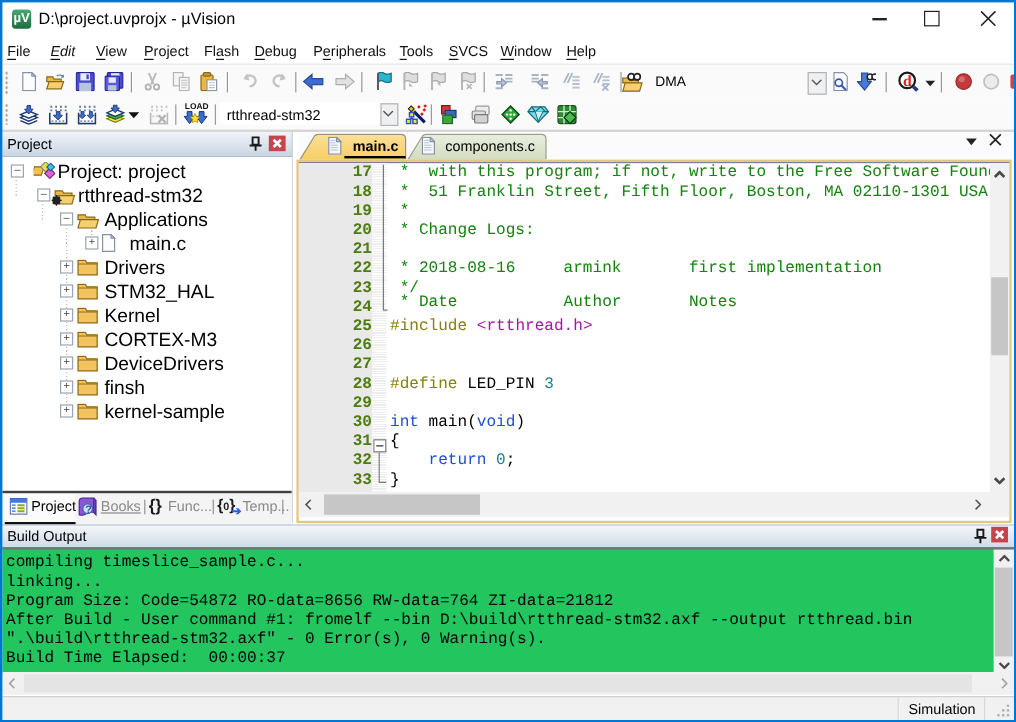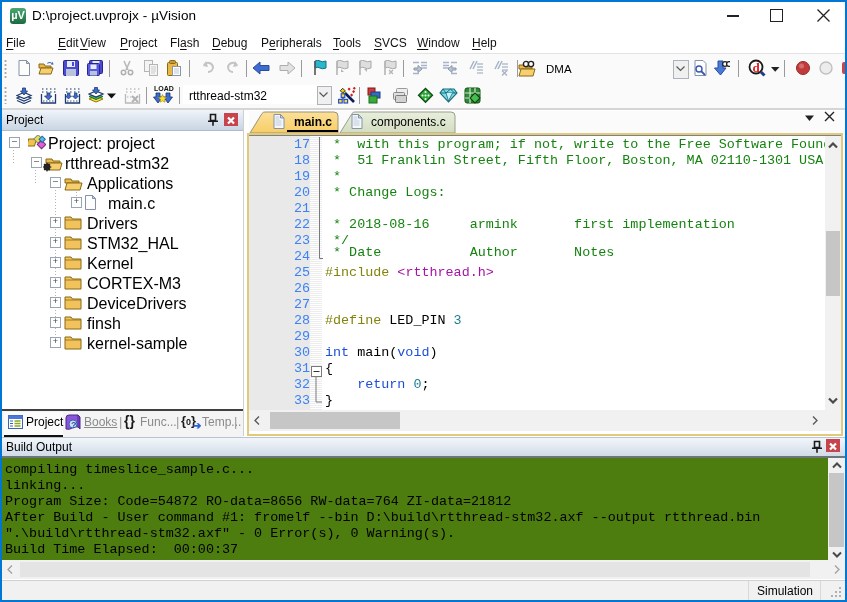--- a/index.html
+++ b/index.html
@@ -34,56 +34,56 @@
 .ebox{position:absolute;width:9px;height:9px;border:1px solid #9aa5b1;background:#fff;
  font-size:9px;line-height:7px;text-align:center;color:#444;}
 .vdot{width:1px;background-image:repeating-linear-gradient(to bottom,#b4b4b4 0 1px,transparent 1px 3px);}
 #pborder{left:243px;top:110px;width:1px;height:326px;background:#cfcfcf;}
 
 #ptabs{left:2px;top:409px;width:241px;height:27px;background:#f4f4f4;border-top:2px solid #404040;font-size:12px;color:#8a8a8a;}
 
 #edframe{left:247px;top:133px;width:596px;height:303px;box-sizing:border-box;border:2px solid #e3c97a;background:#fff;}
 #tabbar{left:249px;top:111px;width:594px;height:22px;background:#fbfbfb;}
 #gutter{left:0px;top:1px;width:61px;height:274px;background:#e9e9e9;border-right:1px solid #fff;}
-.lno{position:absolute;font-family:"Liberation Mono",monospace;font-size:13.4px;color:#3b82f6;
- width:61px;text-align:right;}
+.lno{position:absolute;font-family:"Liberation Mono",monospace;font-size:13.4px;color:#4d7c0f;
+ width:61px;text-align:right;font-weight:bold;}
 #foldcol{left:61px;top:1px;width:12px;height:274px;background:#fff;
  background-image:repeating-linear-gradient(0deg,#ededed 0 1px,transparent 1px 2px);background-size:1px 100%;background-position:5px 0;background-repeat:repeat-x;}
 
 .cl{position:absolute;left:76px;font-family:"Liberation Mono",monospace;font-size:13.4px;
  white-space:pre;color:#000;}
 .cmt{color:#15830f;}
 .pp{color:#83830b;}
 .hd{color:#a713a7;}
 .kw{color:#1d4ed8;}
 .num{color:#1a7f8c;}
 
 .sbtrack{background:#f1f1f1;}
 .sbthumb{background:#c6c6c6;}
 
 #bhead{left:2px;top:437px;width:843px;height:19px;
  background:linear-gradient(#f2f6fa,#cfdae6);border-top:1px solid #b8c4d2;border-bottom:1px solid #aebdcc;}
-#bbody{left:2px;top:456px;width:843px;height:104px;background:#4d7c0f;border-top:2px solid #6f757d;}
+#bbody{left:2px;top:456px;width:843px;height:104px;background:#22c55e;border-top:2px solid #6f757d;}
 .bl{position:absolute;left:3px;font-family:"Liberation Mono",monospace;font-size:13.4px;color:#000;white-space:pre;}
 
 #sbar{left:2px;top:580px;width:843px;height:20px;background:#f1f1f1;border-top:1px solid #d0d0d0;}
 </style></head>
 <body>
 <div id="frame"></div>
 
 <div class="abs" id="uvicon">µV</div>
 <div class="abs" id="title">D:\project.uvprojx - µVision</div>
 <div class="abs wbtn" style="left:727px;top:15px;width:12px;height:1.5px;background:#222;"></div>
 <div class="abs wbtn" style="left:770px;top:9px;width:11px;height:11px;border:1.2px solid #222;"></div>
 <svg class="abs" style="left:817px;top:9px;" width="13" height="13">
     <path d="M0.5,0.5 L12.5,12.5 M12.5,0.5 L0.5,12.5" stroke="#222" stroke-width="1.3"></path>
   </svg>
 
 <div class="abs mi" style="left:6px;"><u>F</u>ile</div>
-<div class="abs mi" style="left:58px;"><u>E</u>dit</div>
+<div class="abs mi" style="left:42px;font-style:italic;"><u>E</u>dit</div>
 <div class="abs mi" style="left:80px;"><u>V</u>iew</div>
 <div class="abs mi" style="left:120px;"><u>P</u>roject</div>
 <div class="abs mi" style="left:170px;">Fl<u>a</u>sh</div>
 <div class="abs mi" style="left:212px;"><u>D</u>ebug</div>
 <div class="abs mi" style="left:261px;">P<u>e</u>ripherals</div>
 <div class="abs mi" style="left:333px;"><u>T</u>ools</div>
 <div class="abs mi" style="left:374px;"><u>S</u>VCS</div>
 <div class="abs mi" style="left:417px;"><u>W</u>indow</div>
 <div class="abs mi" style="left:472px;"><u>H</u>elp</div>
 <div class="abs" id="menuline"></div>

